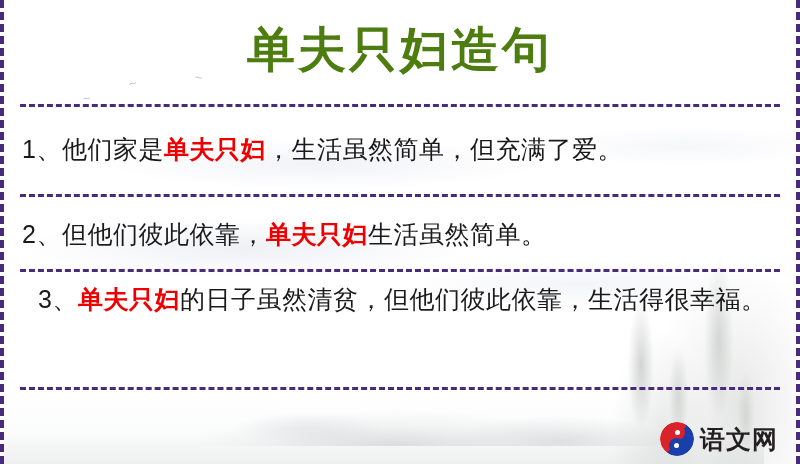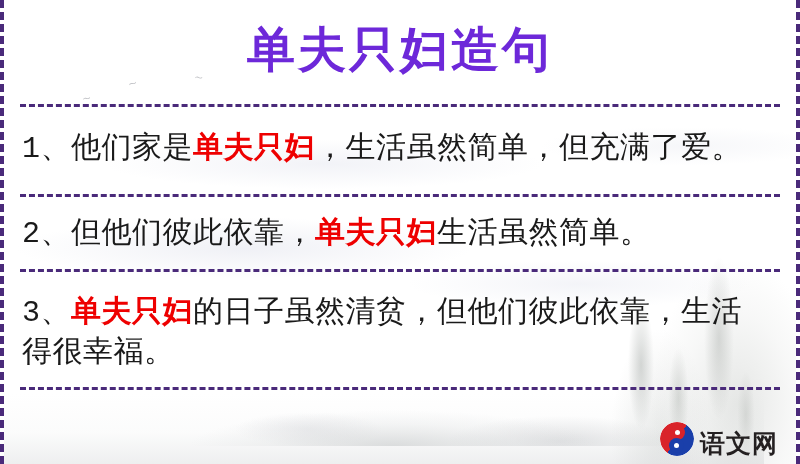--- a/index.html
+++ b/index.html
@@ -75,42 +75,42 @@
   .sep-4{top:387px;}
 
   
   .title{
     position:absolute;left:0;right:0;top:18px;
     text-align:center;
     font-family:"Liberation Serif","DejaVu Serif",serif;
     font-size:48px;
     font-weight:700;
     letter-spacing:3px;
-    color:#6d28d9;
+    color:#4d7c0f;
     white-space:nowrap;
   }
 
   
   .line{
     position:absolute;left:18px;right:26px;
-    font-family:Liberation Mono, monospace;
-    font-size:30px;
+    font-family:Liberation Sans, sans-serif;
+    font-size:25px;
     line-height:40px;
     color:#1a1a1a;
     letter-spacing:0.5px;
   }
   .line-1{top:129px;}
   .line-2{top:214px;}
-  .line-3{top:293px;}
+  .line-3{top:279px;margin-left:16px;}
   .hl{color:#ee0000;font-weight:700;}
 
   
   .logo{
     position:absolute;right:18px;bottom:8px;
-    display:flex;align-items:flex-end;gap:6px;
+    display:flex;align-items:center;gap:6px;
   }
   .logo-mark{
     width:34px;height:34px;border-radius:50%;
     position:relative;overflow:hidden;
     background:#ffffff;
     flex:0 0 auto;
   }
   .logo-mark .half-a{
     position:absolute;inset:0;border-radius:50%;
     background:conic-gradient(from 215deg, #d9232a 0deg 180deg, #1a3faa 180deg 360deg);

